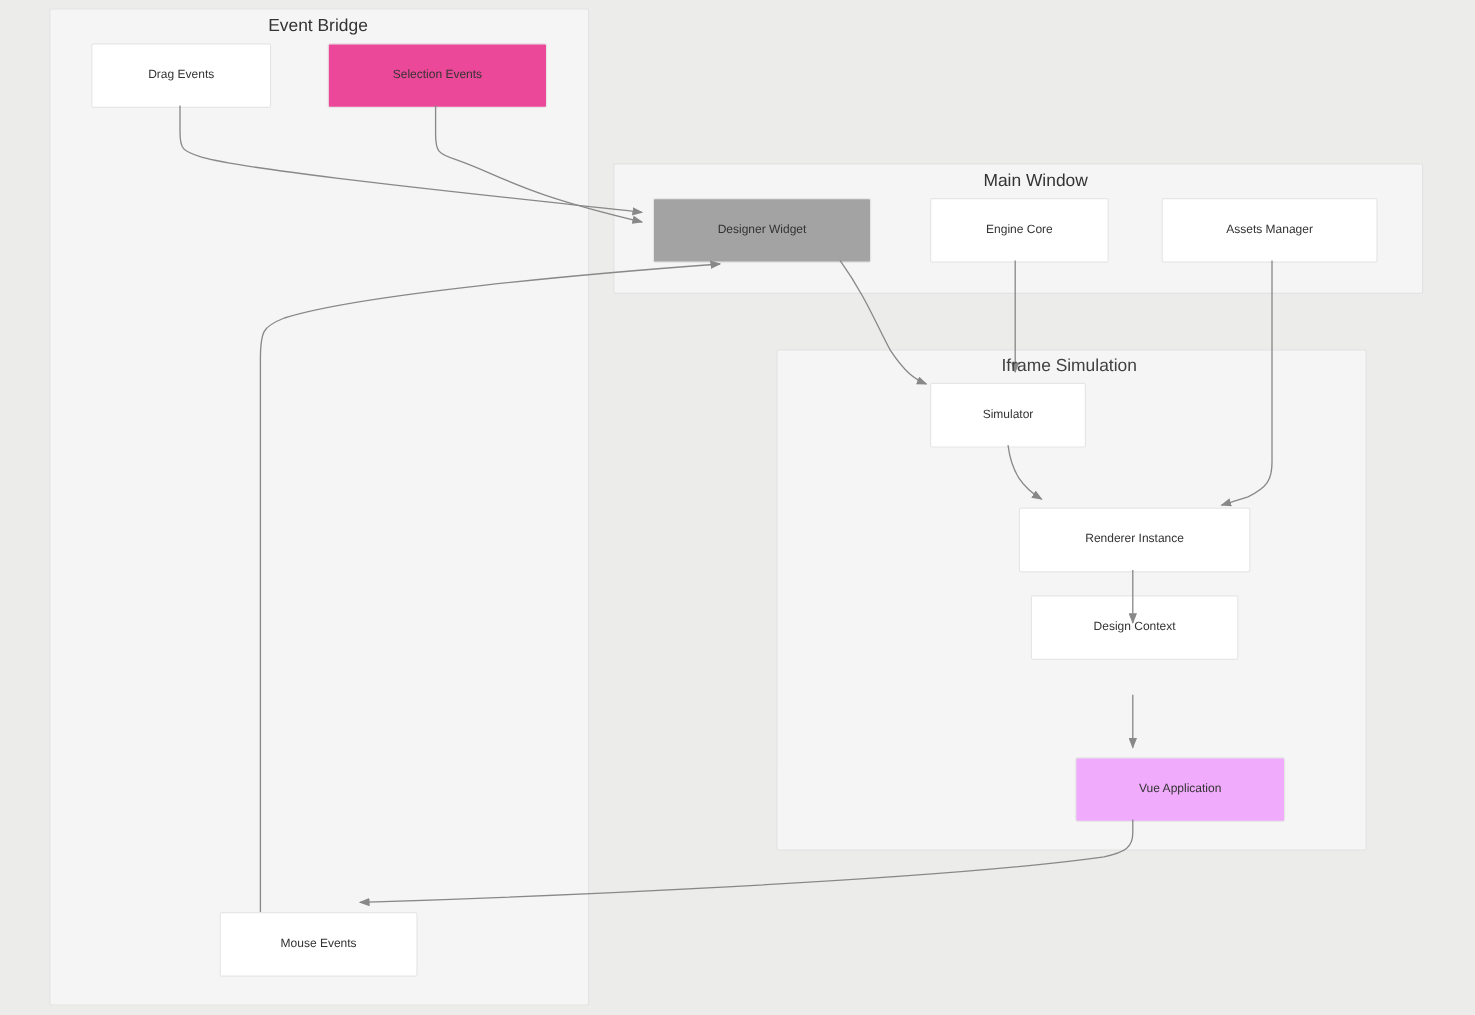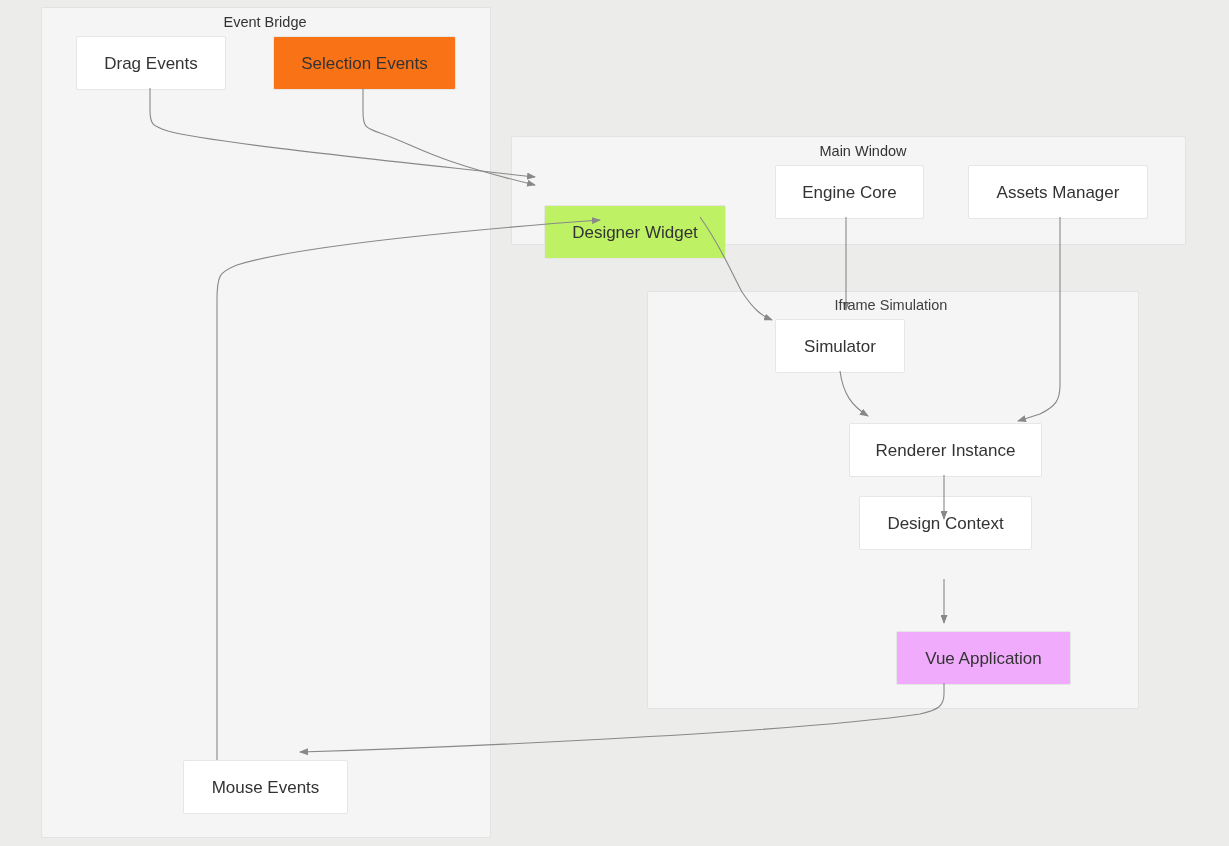--- a/index.html
+++ b/index.html
@@ -42,21 +42,21 @@
     position: absolute;
     background: #ffffff;
     border: 1px solid #e6e6e6;
     border-radius: 2px;
     z-index: 4;
     display: flex;
     align-items: center;
     justify-content: center;
   }
   .node-label {
-    font-size: 17px;
+    font-size: 10px;
     color: #333333;
     white-space: nowrap;
     line-height: 1;
   }
 </style>
 </head>
 <body>
 
 <div id="stage" style="background: rgb(236, 236, 235); text-decoration: underline;">
 
@@ -84,27 +84,27 @@
         <path d="M1060,217 L1060,385 C1060,400 1056,406 1040,414 L1018,421" marker-end="url(#arrowhead)"></path>
         <path d="M944,475 L944,519" marker-end="url(#arrowhead)"></path>
         <path d="M944,579 L944,623" marker-end="url(#arrowhead)"></path>
         <path d="M944,683 L944,694 C944,706 938,710 920,714 C780,734 430,748 300,752" marker-end="url(#arrowhead)"></path>
       </g>
   </svg>
 
   <div class="node" id="node-drag-events" style="left: 76px; top: 36px; width: 148px; height: 52px; background: rgb(255, 255, 255); border-color: rgb(230, 230, 230);">
     <span class="node-label">Drag Events</span>
   </div>
-  <div class="node" id="node-selection-events" style="left: 273px; top: 36px; width: 181px; height: 52px; background: #f97316; border-color: rgb(230, 230, 230);">
+  <div class="node" id="node-selection-events" style="left: 273px; top: 36px; width: 181px; height: 52px; background: #ec4899; border-color: rgb(230, 230, 230);">
     <span class="node-label">Selection Events</span>
   </div>
   <div class="node" id="node-mouse-events" style="left: 183px; top: 760px; width: 163px; height: 52px; background: rgb(255, 255, 255); border-color: rgb(230, 230, 230);">
     <span class="node-label">Mouse Events</span>
   </div>
-  <div class="node" id="node-designer-widget" style="left: 544px; top: 165px; width: 180px; height: 52px; background: #bef264; border-color: rgb(230, 230, 230); margin-top: 40px;">
+  <div class="node" id="node-designer-widget" style="left: 544px; top: 165px; width: 180px; height: 52px; background: #a3a3a3; border-color: rgb(230, 230, 230);">
     <span class="node-label">Designer Widget</span>
   </div>
   <div class="node" id="node-engine-core" style="left: 775px; top: 165px; width: 147px; height: 52px; background: rgb(255, 255, 255); border-color: rgb(230, 230, 230);">
     <span class="node-label">Engine Core</span>
   </div>
   <div class="node" id="node-assets-manager" style="left: 968px; top: 165px; width: 178px; height: 52px; background: rgb(255, 255, 255); border-color: rgb(230, 230, 230);">
     <span class="node-label">Assets Manager</span>
   </div>
   <div class="node" id="node-simulator" style="left: 775px; top: 319px; width: 128px; height: 52px; background: rgb(255, 255, 255); border-color: rgb(230, 230, 230);">
     <span class="node-label">Simulator</span>

